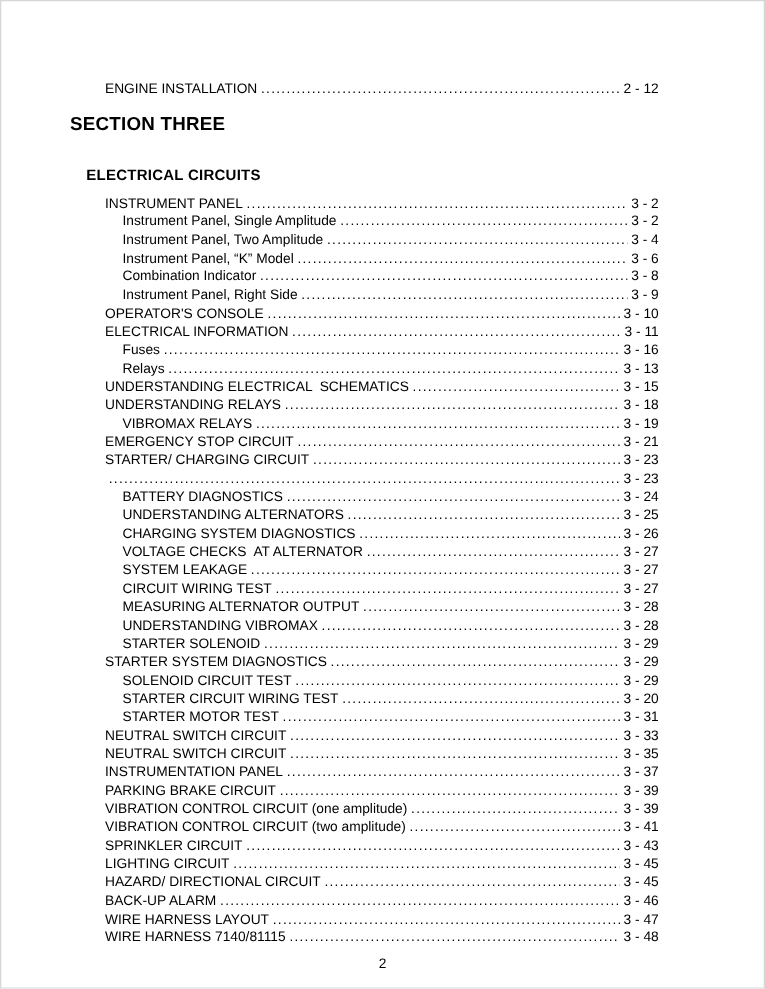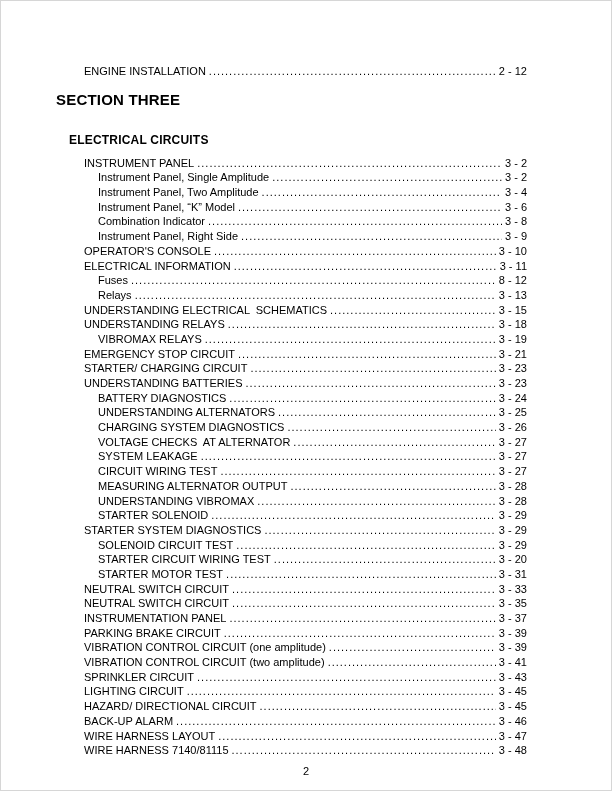--- a/index.html
+++ b/index.html
@@ -136,21 +136,21 @@
           <span class="toc-page">3 - 10</span>
         </div>
         <div class="toc-row level-1">
           <span class="toc-label">ELECTRICAL INFORMATION</span>
           <span class="leader">....................................................................................................................................................................................................................................................................</span>
           <span class="toc-page">3 - 11</span>
         </div>
         <div class="toc-row level-2">
           <span class="toc-label">Fuses</span>
           <span class="leader">....................................................................................................................................................................................................................................................................</span>
-          <span class="toc-page">8 - 12</span>
+          <span class="toc-page">3 - 16</span>
         </div>
         <div class="toc-row level-2">
           <span class="toc-label">Relays</span>
           <span class="leader">....................................................................................................................................................................................................................................................................</span>
           <span class="toc-page">3 - 13</span>
         </div>
         <div class="toc-row level-1">
           <span class="toc-label">UNDERSTANDING ELECTRICAL  SCHEMATICS</span>
           <span class="leader">....................................................................................................................................................................................................................................................................</span>
           <span class="toc-page">3 - 15</span>
@@ -169,21 +169,20 @@
           <span class="toc-label">EMERGENCY STOP CIRCUIT</span>
           <span class="leader">....................................................................................................................................................................................................................................................................</span>
           <span class="toc-page">3 - 21</span>
         </div>
         <div class="toc-row level-1">
           <span class="toc-label">STARTER/ CHARGING CIRCUIT</span>
           <span class="leader">....................................................................................................................................................................................................................................................................</span>
           <span class="toc-page">3 - 23</span>
         </div>
         <div class="toc-row level-1">
-          <span class="toc-label">UNDERSTANDING BATTERIES</span>
           <span class="leader">....................................................................................................................................................................................................................................................................</span>
           <span class="toc-page">3 - 23</span>
         </div>
         <div class="toc-row level-2">
           <span class="toc-label">BATTERY DIAGNOSTICS</span>
           <span class="leader">....................................................................................................................................................................................................................................................................</span>
           <span class="toc-page">3 - 24</span>
         </div>
         <div class="toc-row level-2">
           <span class="toc-label">UNDERSTANDING ALTERNATORS</span>

